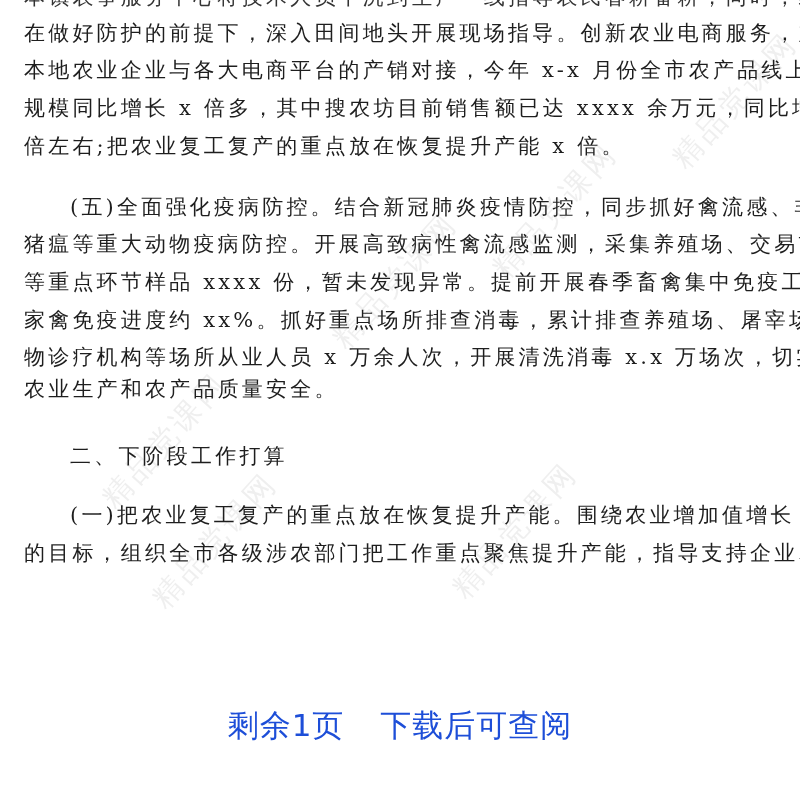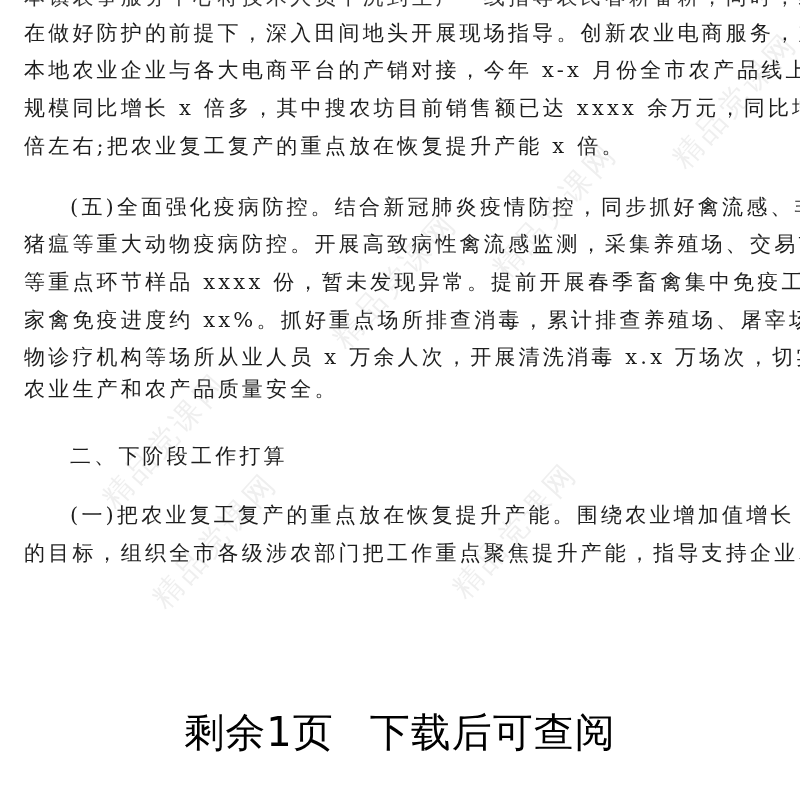--- a/index.html
+++ b/index.html
@@ -50,22 +50,22 @@
       pointer-events: none;
       user-select: none;
     }
     .footer-notice {
       position: absolute;
       left: 0;
       top: 705px;
       width: 800px;
       text-align: center;
       font-family: "DejaVu Sans", "Liberation Sans", sans-serif;
-      font-size: 40px;
-      color: #000000;
+      font-size: 31px;
+      color: #1d4ed8;
       letter-spacing: 1px;
     }
     .footer-notice .gap { display: inline-block; width: 36px; }
   </style>
 </head>
 <body>
 
 <div class="page">
 
   <div class="watermark" style="left:310px; top:260px;">精品党课网</div>

